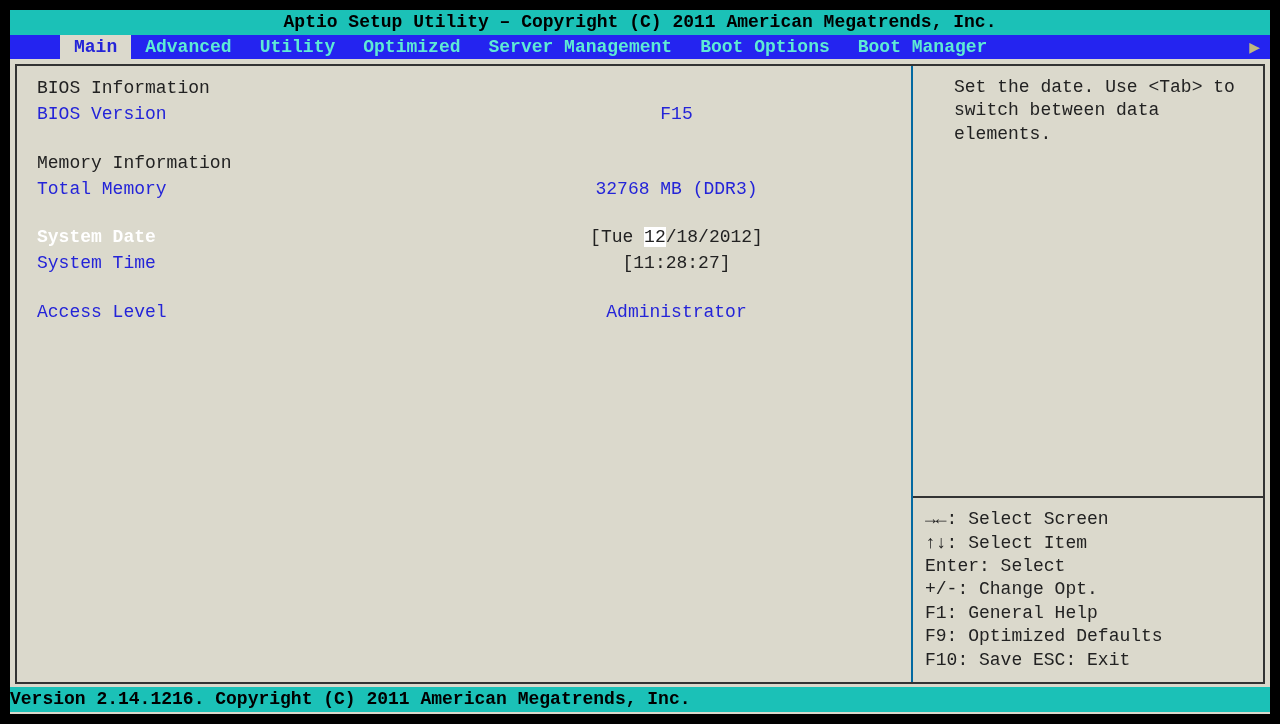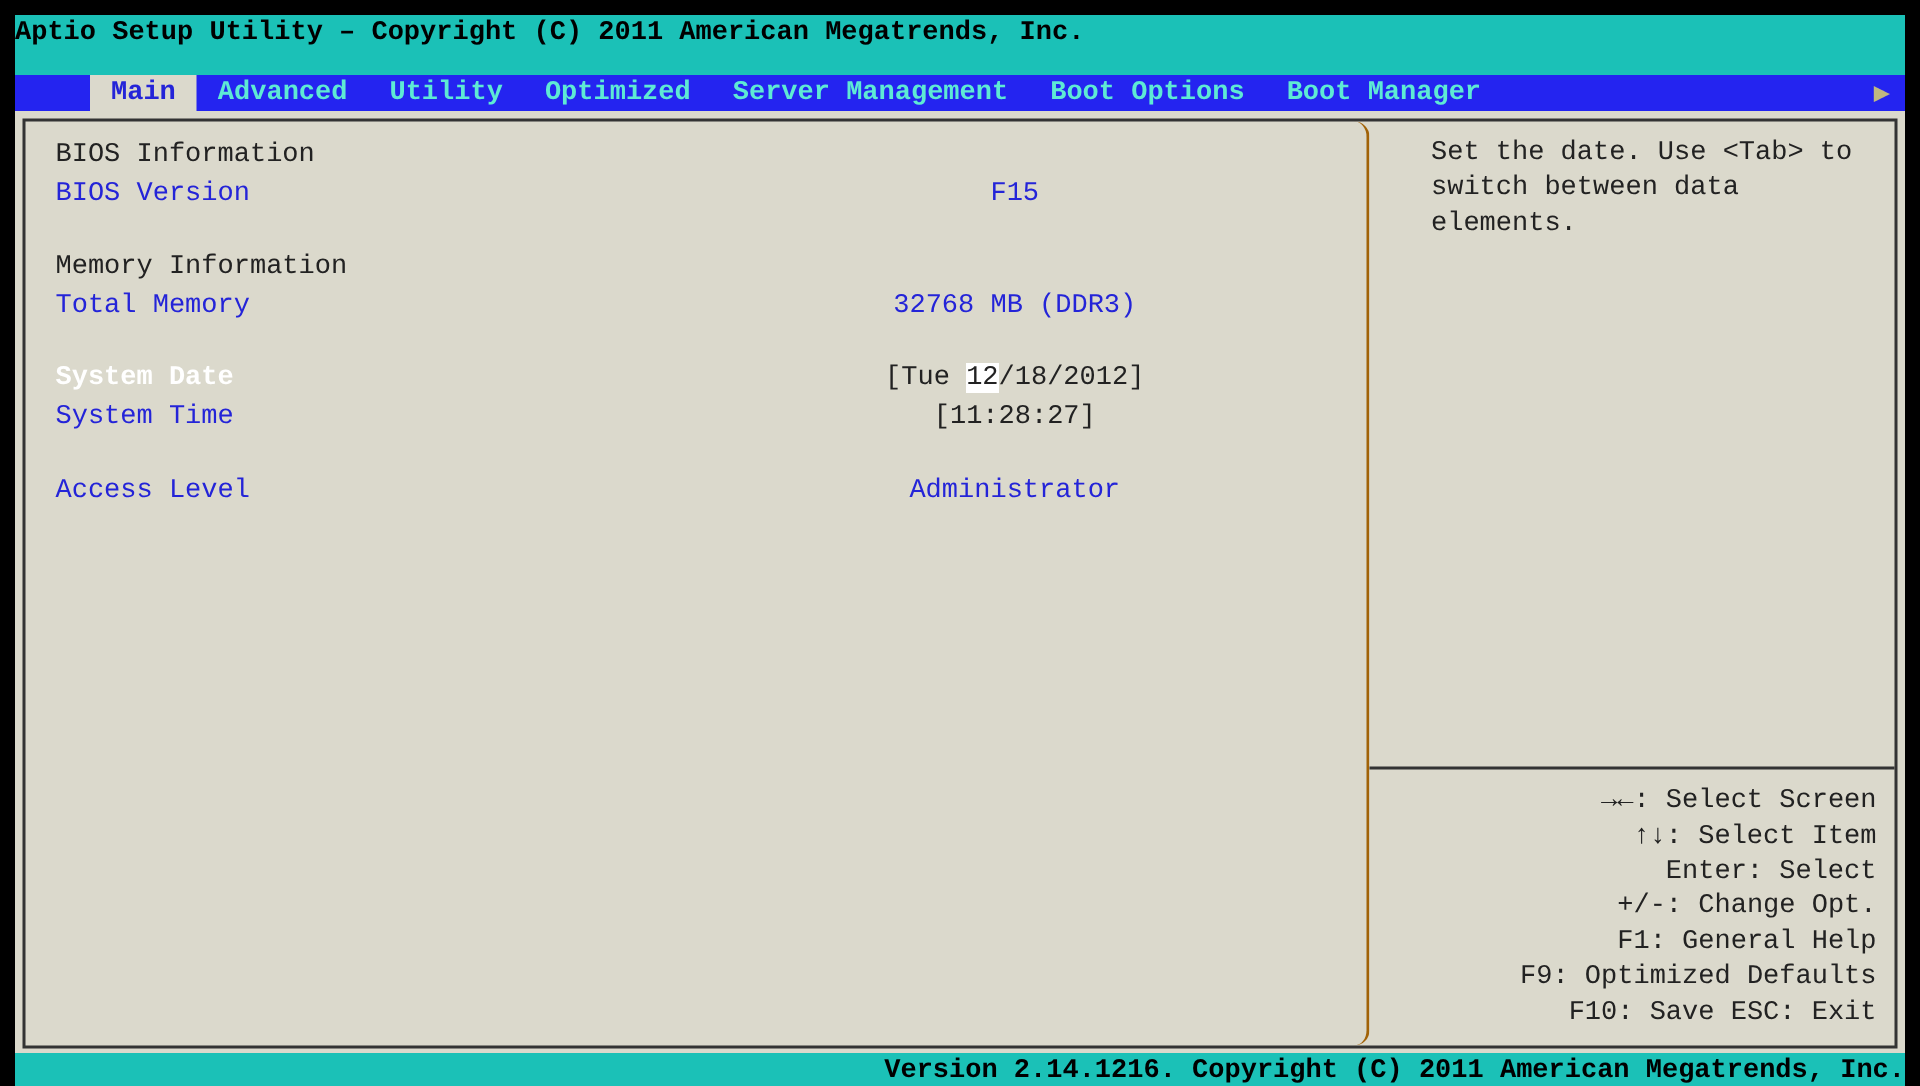--- a/index.html
+++ b/index.html
@@ -20,24 +20,24 @@
       position: absolute;
       top: 10px;
       left: 10px;
       right: 10px;
       bottom: 10px;
       background: #dbd9cc;
     }
     .header {
       background: #1bc1b7;
       color: #000;
-      text-align: left;
+      text-align: center;
       padding: 2px 0;
       font-weight: bold;
-      height: 40px;
+      height: 25px;
       line-height: 21px;
     }
     .tabs {
       background: #2424f0;
       height: 24px;
       display: flex;
       align-items: center;
       padding-left: 50px;
       position: relative;
     }
@@ -62,22 +62,21 @@
     .frame {
       border: 2px solid #333;
       margin: 5px 5px 0 5px;
       height: 620px;
       display: flex;
       background: #dbd9cc;
     }
     .main-panel {
       flex: 1;
       padding: 10px 20px;
-      border-right: 2px solid #a16207;
-      border-radius: 10px;
+      border-right: 2px solid #0369a1;
     }
     .side-panel {
       width: 350px;
       display: flex;
       flex-direction: column;
     }
     .help-area {
       flex: 1;
       padding: 10px 12px;
       color: #222;
@@ -119,30 +118,29 @@
     .selected-val {
       background: #fff;
       color: #222;
     }
     .spacer {
       height: 22px;
     }
     .footer {
       background: #1bc1b7;
       color: #000;
-      text-align: right;
+      text-align: left;
       padding: 2px 0;
       height: 25px;
       line-height: 21px;
       margin-top: 3px;
       font-weight: bold;
     }
     .nav-line {
       white-space: nowrap;
-      text-align: right;
     }
   </style>
 </head>
 <body>
 
 <div class="screen">
 
   <div class="header">
     <span>Aptio Setup Utility – Copyright (C) 2011 American Megatrends, Inc.</span>
   </div>

